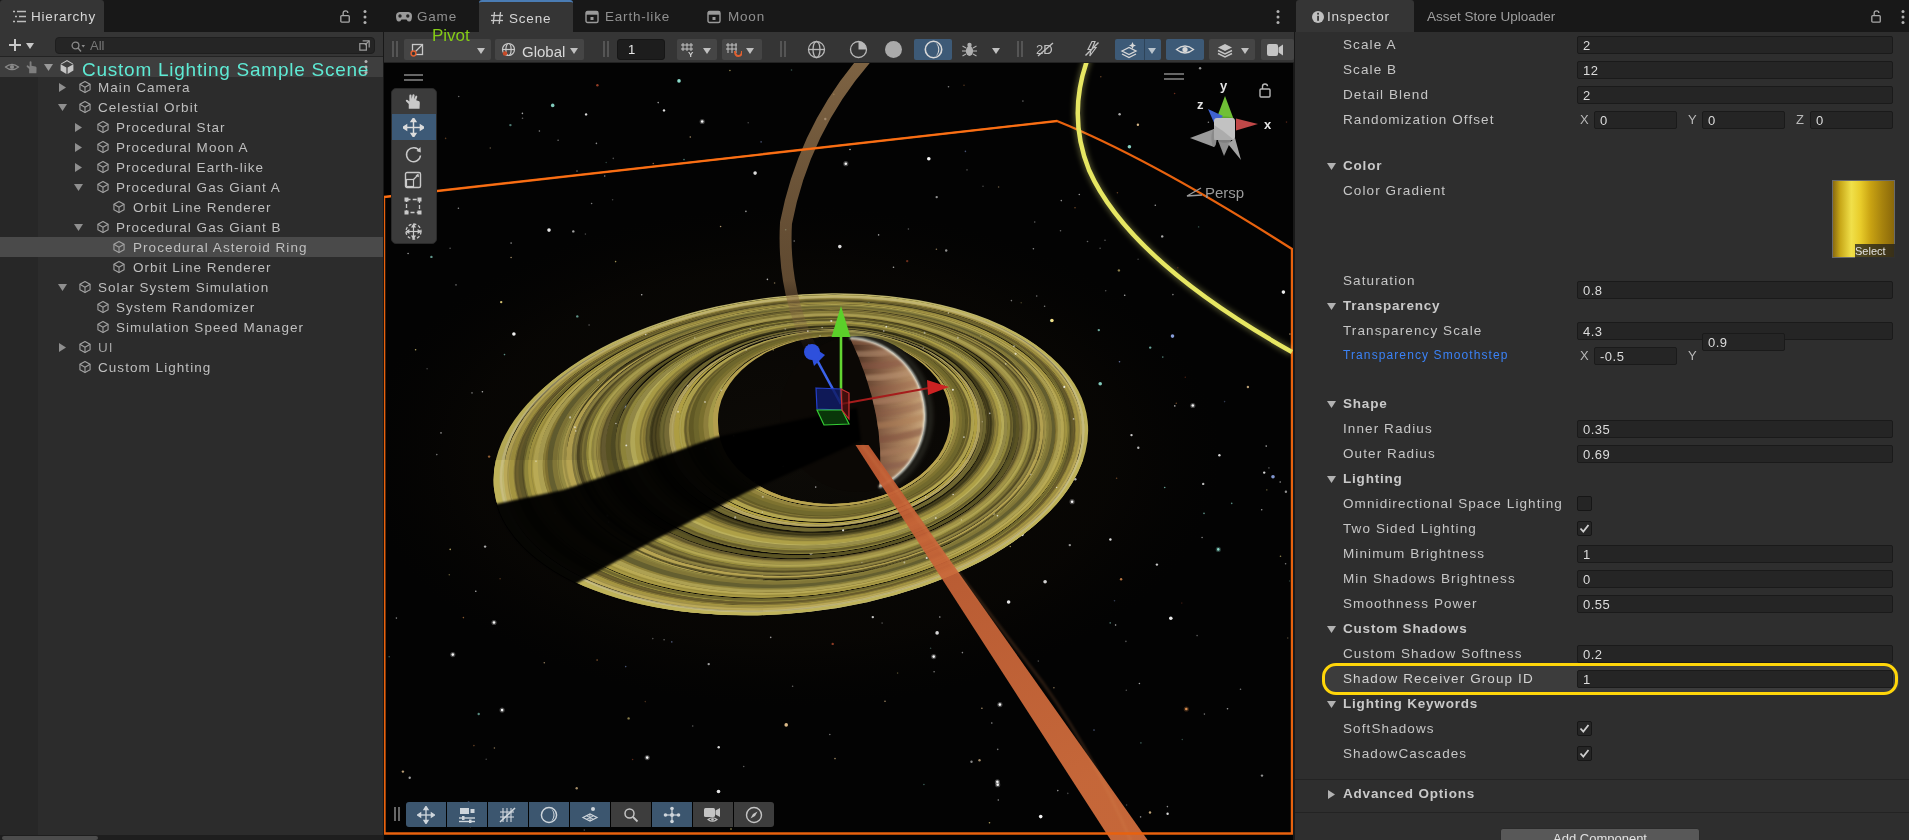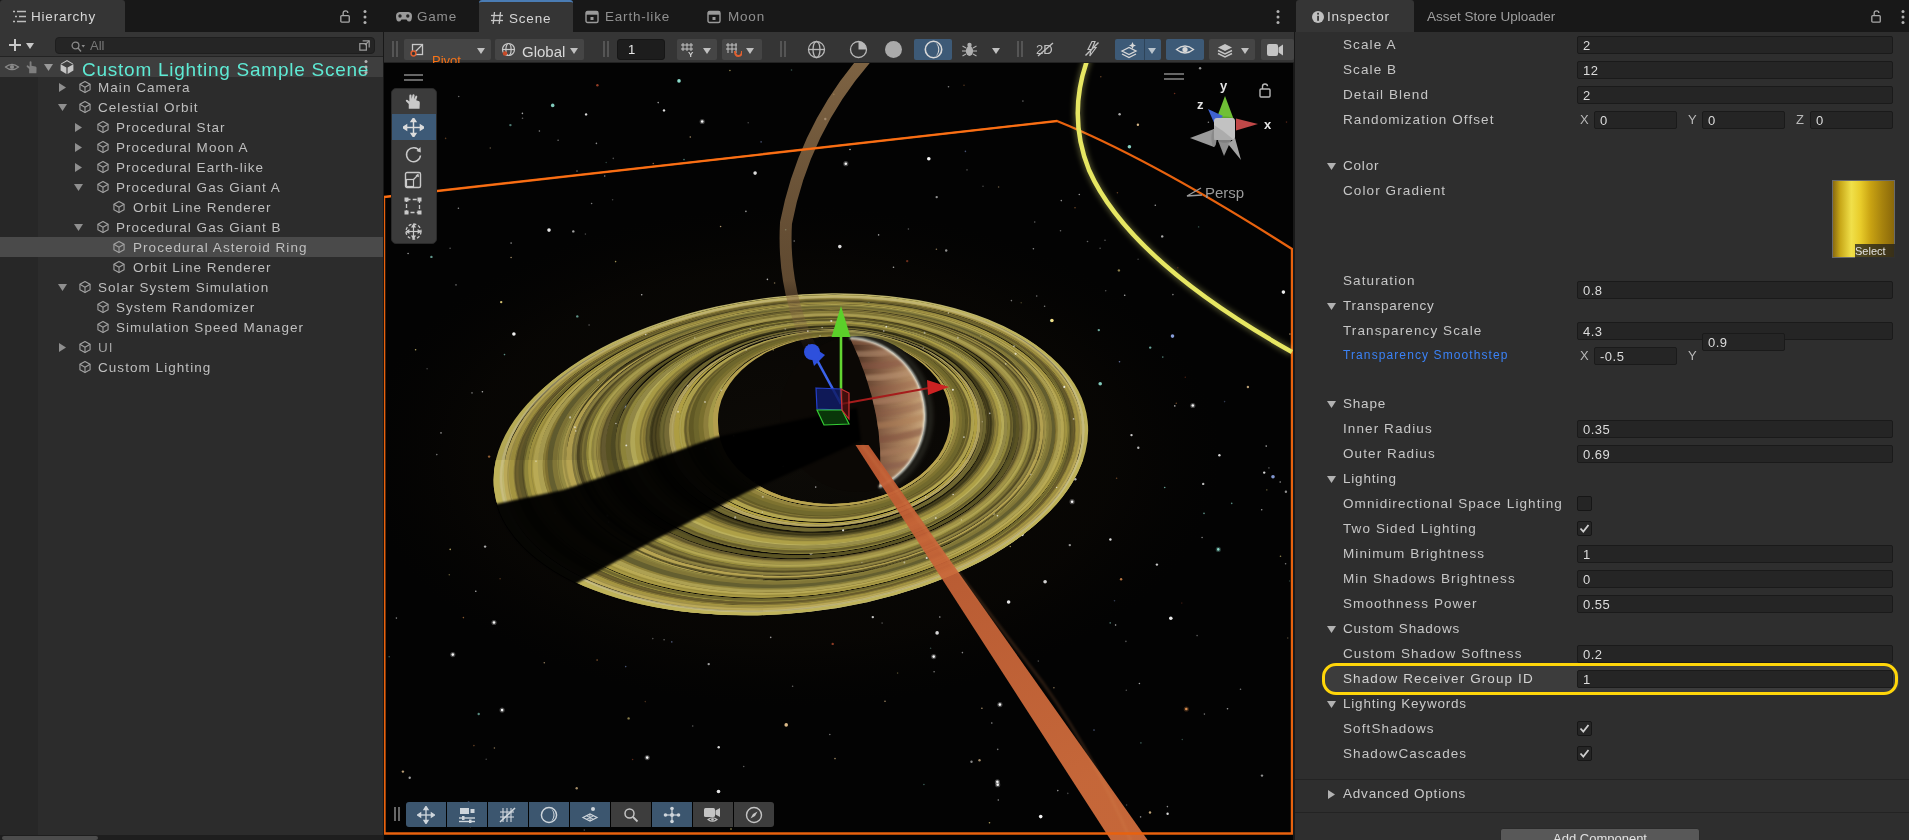--- a/index.html
+++ b/index.html
@@ -7,29 +7,29 @@
 .tabstrip{background:#181818;height:32px}
 .tab{position:absolute;top:0;height:32px;letter-spacing:0.8px;
  font-size:13.5px;color:#8f8f8f;border-radius:3px 3px 0 0}
 .tab span{position:absolute;top:9px}
 .tab.active{background:#353535;color:#d6d6d6}
 .row{position:absolute;left:0;width:100%;height:20px;
  font-size:13.5px;color:#c2c2c2;white-space:nowrap}
 .fld{position:absolute;background:#252525;border:1px solid #1a1a1a;border-radius:2px;
  height:18px;font-size:13px;letter-spacing:0.5px;color:#dcdcdc;display:flex;align-items:center;
  padding-left:5px}
-.hdr{font-weight:normal;color:#c9c9c9}
+.hdr{font-weight:bold;color:#c9c9c9}
 .tbtn{position:absolute;top:39px;height:21px;background:#454545;border-radius:2px;
  display:flex;align-items:center;justify-content:center;color:#d8d8d8;font-size:13px}
 .blue{background:#3d5a77!important}
 svg{display:block}
 </style></head><body>
 <div class="abs" style="left:0;top:0;width:383px;height:840px;background:#2c2c2c">
     <div class="abs tabstrip" style="left:0;top:0;width:383px"></div>
-    <div class="tab active" style="left:0;width:125px">
+    <div class="tab active" style="left:0;width:104px">
       <svg class="abs" style="left:12px;top:10px" width="15" height="13" viewBox="0 0 15 13">
         <g stroke="#bdbdbd" stroke-width="1.3" fill="none">
           <path d="M1 1.5 H3 M5 1.5 H14 M3 6.5 H5 M7 6.5 H14 M1 11.5 H3 M5 11.5 H14"></path>
         </g>
       </svg>
       <span style="left:31px">Hierarchy</span>
     </div>
     <svg class="abs" style="left:338px;top:9px" width="15" height="15" viewBox="0 0 16 16">
       <rect x="3" y="7" width="9" height="7" rx="1" fill="none" stroke="#a8a8a8" stroke-width="1.4"></rect>
       <path d="M5.5 7 V4.5 Q5.5 2 8 2 Q10.5 2 10.5 4.2" fill="none" stroke="#a8a8a8" stroke-width="1.4"></path>
@@ -275,21 +275,21 @@
     </svg>
     <div class="abs" style="left:0;top:32px;width:911px;height:31px;background:#353535;border-bottom:1px solid #222222"></div>
     <div class="abs" style="left:9px;top:41px;width:1.5px;height:16px;background:#555"></div>
     <div class="abs" style="left:13px;top:41px;width:1.5px;height:16px;background:#555"></div>
     <div class="tbtn" style="left:21px;width:87px"></div>
     <svg class="abs" style="left:27px;top:42px" width="15" height="15" viewBox="0 0 15 15">
       <rect x="2.5" y="2.5" width="10" height="10" fill="none" stroke="#c8c8c8" stroke-width="1.3"></rect>
       <line x1="3" y1="12" x2="12" y2="3" stroke="#c8c8c8" stroke-width="1.3"></line>
       <circle cx="3.5" cy="11.5" r="2.4" fill="#353535" stroke="#e06030" stroke-width="1.5"></circle>
     </svg>
-    <div class="abs" style="left:49px;top:53px;font-size:13px;color:#f97316">Pivot</div>
+    <div class="abs" style="left:49px;top:26px;font-size:17px;color:#84cc16">Pivot</div>
     <svg class="abs" style="left:94px;top:47px" width="8" height="8" viewBox="0 0 8 8">
       <polygon points="0,1 8,1 4.0,7" fill="#c0c0c0"></polygon>
     </svg>
     <div class="tbtn" style="left:112px;width:89px"></div>
     <svg class="abs" style="left:118px;top:42px" width="15" height="15" viewBox="0 0 15 15">
       <g fill="none" stroke="#c8c8c8" stroke-width="1.2">
         <circle cx="7.5" cy="7.5" r="6"></circle>
         <ellipse cx="7.5" cy="7.5" rx="2.6" ry="6"></ellipse>
         <line x1="1.5" y1="7.5" x2="13.5" y2="7.5"></line>
       </g>

